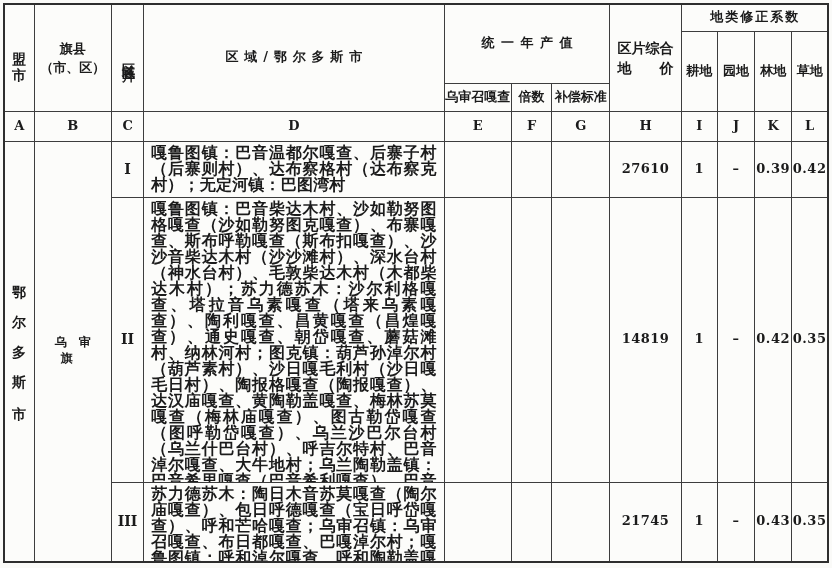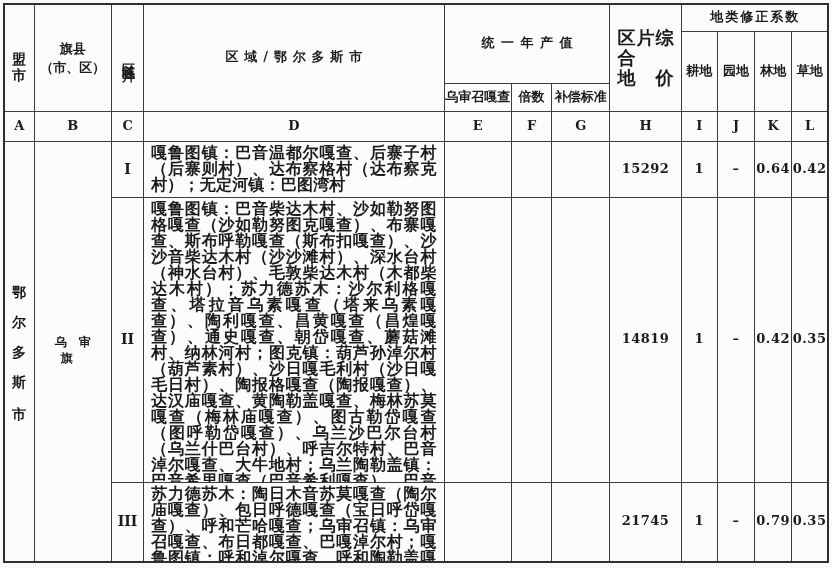--- a/index.html
+++ b/index.html
@@ -34,21 +34,21 @@
   .v-city{letter-spacing:30px;font-size:14px}
 
   
   .sp-desc{letter-spacing:.45em;text-indent:.45em}
   .sp-out{letter-spacing:.5em;text-indent:.5em}
   .sp-corr{letter-spacing:2px;text-indent:2px}
   .banner-h div{line-height:19px}
   .banner-val{letter-spacing:12px;text-indent:12px;font-size:12px}
 
   
-  .cp-wrap{width:56px;margin:0 auto;font-size:18px}
+  .cp-wrap{width:56px;margin:0 auto;font-size:14px}
   .cp-line{text-align:justify;text-align-last:justify;line-height:20px}
 
   
   td.desc{vertical-align:top;text-align:left}
   .desc-in{
     font-size:16px;line-height:16px;text-align:justify;
     padding:3px 7px 0 7px;overflow:hidden;letter-spacing:.2px;
   }
   .dh1{max-height:52px}.dh2{max-height:281px}.dh3{max-height:75px}
 
@@ -132,24 +132,24 @@
           <span class="vert v-city">鄂尔多斯市</span>
         </td>
         <td rowspan="3" class="banner-val">乌审旗</td>
         <td class="zone-cell">I</td>
         <td class="desc">
           <div class="desc-in dh1">嘎鲁图镇：巴音温都尔嘎查、后寨子村（后寨则村）、达布察格村（达布察克村）；无定河镇：巴图湾村</div>
         </td>
         <td class="num"></td>
         <td class="num"></td>
         <td class="num"></td>
-        <td class="num">15292</td>
+        <td class="num">27610</td>
         <td class="num">1</td>
         <td class="num">–</td>
-        <td class="num">0.64</td>
+        <td class="num">0.39</td>
         <td class="num">0.42</td>
       </tr>
 
       <tr class="r-d2">
         <td class="zone-cell">II</td>
         <td class="desc">
           <div class="desc-in dh2">嘎鲁图镇：巴音柴达木村、沙如勒努图格嘎查（沙如勒努图克嘎查）、布寨嘎查、斯布呼勒嘎查（斯布扣嘎查）、沙沙音柴达木村（沙沙滩村）、深水台村（神水台村）、毛敦柴达木村（木都柴达木村）；苏力德苏木：沙尔利格嘎查、塔拉音乌素嘎查（塔来乌素嘎查）、陶利嘎查、昌黄嘎查（昌煌嘎查）、通史嘎查、朝岱嘎查、蘑菇滩村、纳林河村；图克镇：葫芦孙淖尔村（葫芦素村）、沙日嘎毛利村（沙日嘎毛日村）、陶报格嘎查（陶报嘎查）、达汉庙嘎查、黄陶勒盖嘎查、梅林苏莫嘎查（梅林庙嘎查）、图古勒岱嘎查（图呼勒岱嘎查）、乌兰沙巴尔台村（乌兰什巴台村）、呼吉尔特村、巴音淖尔嘎查、大牛地村；乌兰陶勒盖镇：巴音希里嘎查（巴音希利嘎查）、巴音高勒嘎查、巴音敖包嘎查、跃进村、胜利村、红旗村、前进村；乌审召镇：巴音陶勒盖嘎查、浩勒报吉村、查干苏莫嘎查（查汉庙嘎查）、中乃村；无定河镇：宝日陶勒盖村（包日陶勒盖村）、堵嘎尔湾村、毛布拉格村、河南村、庙滩村、水清湾村、红进滩村、王窑湾村、无定河村、萨拉乌苏村、排子湾村、大石砭村、小石砭村</div>
         </td>
         <td class="num"></td>
         <td class="num"></td>
@@ -165,18 +165,18 @@
         <td class="zone-cell">III</td>
         <td class="desc">
           <div class="desc-in dh3">苏力德苏木：陶日木音苏莫嘎查（陶尔庙嘎查）、包日呼德嘎查（宝日呼岱嘎查）、呼和芒哈嘎查；乌审召镇：乌审召嘎查、布日都嘎查、巴嘎淖尔村；嘎鲁图镇：呼和淖尔嘎查、呼和陶勒盖嘎查</div>
         </td>
         <td class="num"></td>
         <td class="num"></td>
         <td class="num"></td>
         <td class="num">21745</td>
         <td class="num">1</td>
         <td class="num">–</td>
-        <td class="num">0.79</td>
+        <td class="num">0.43</td>
         <td class="num">0.35</td>
       </tr>
     </tbody>
   </table>
 </div>
 
 </body></html>

